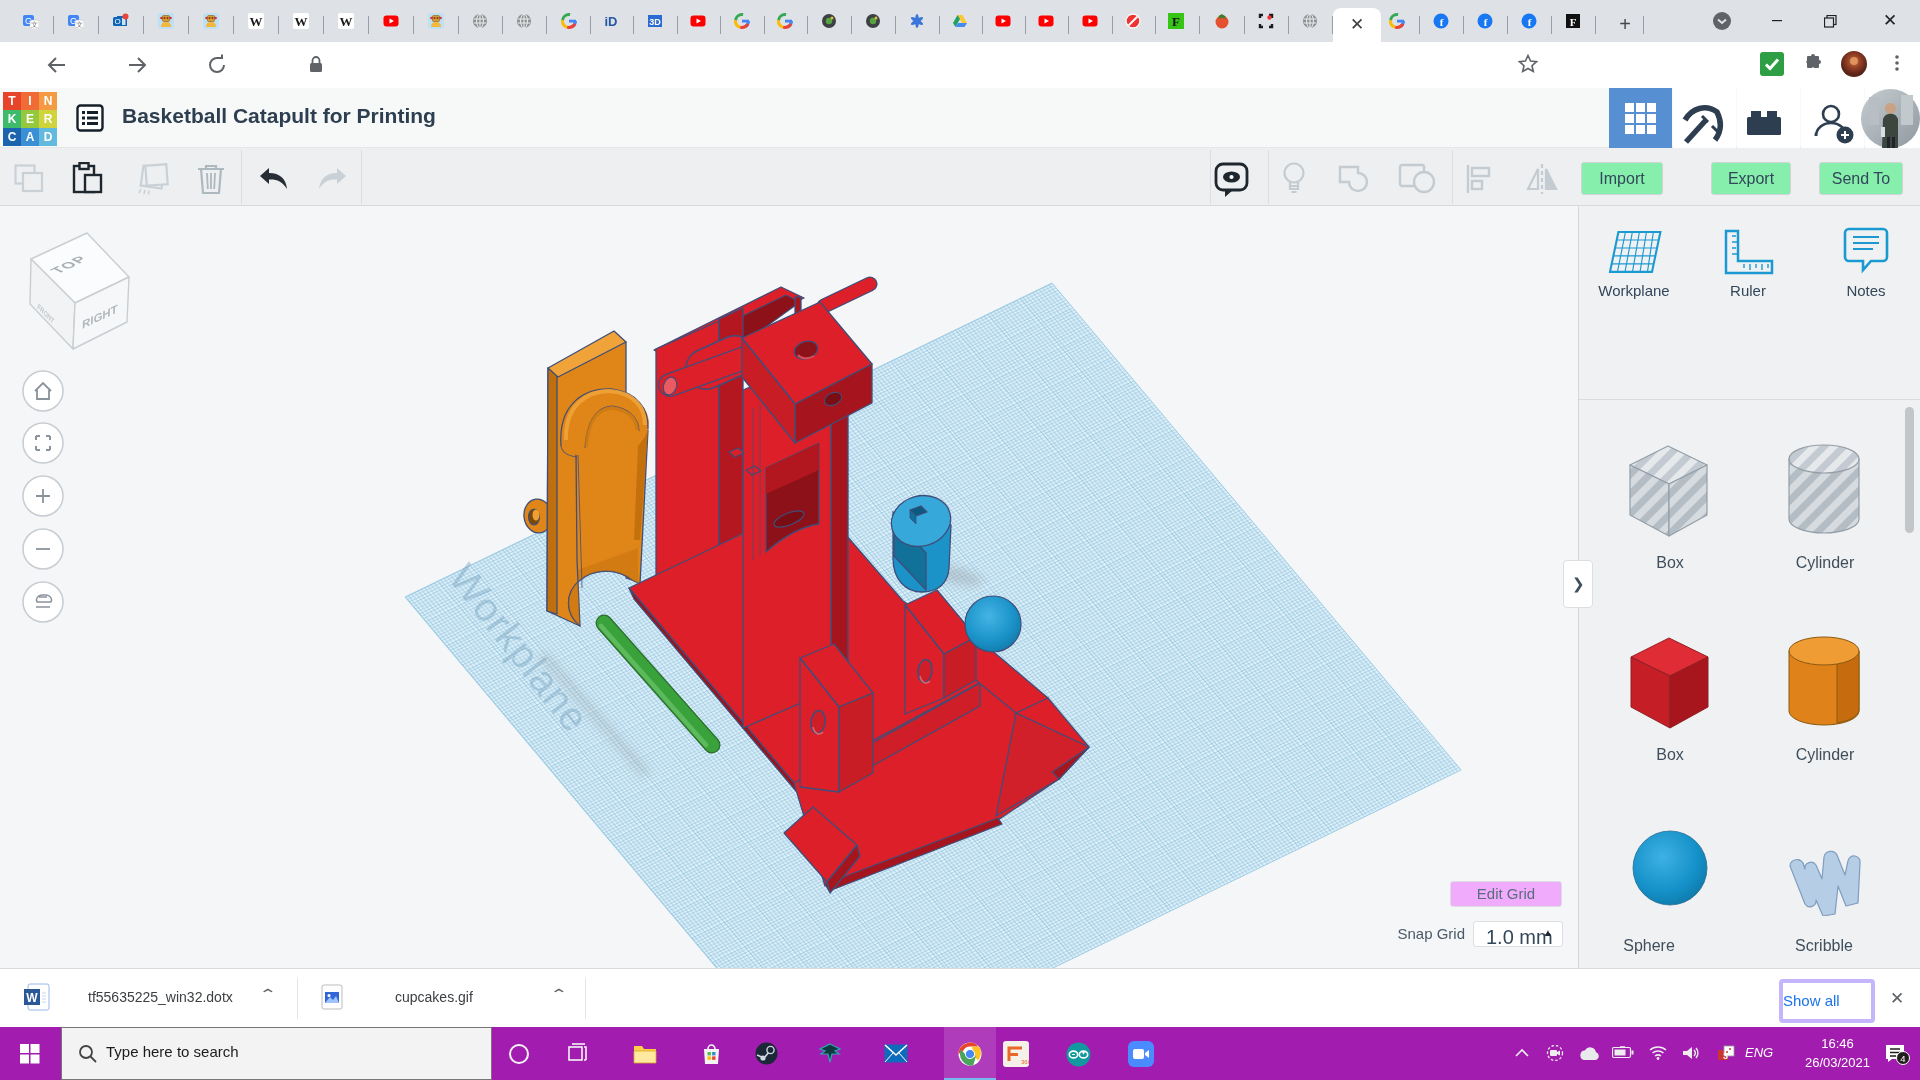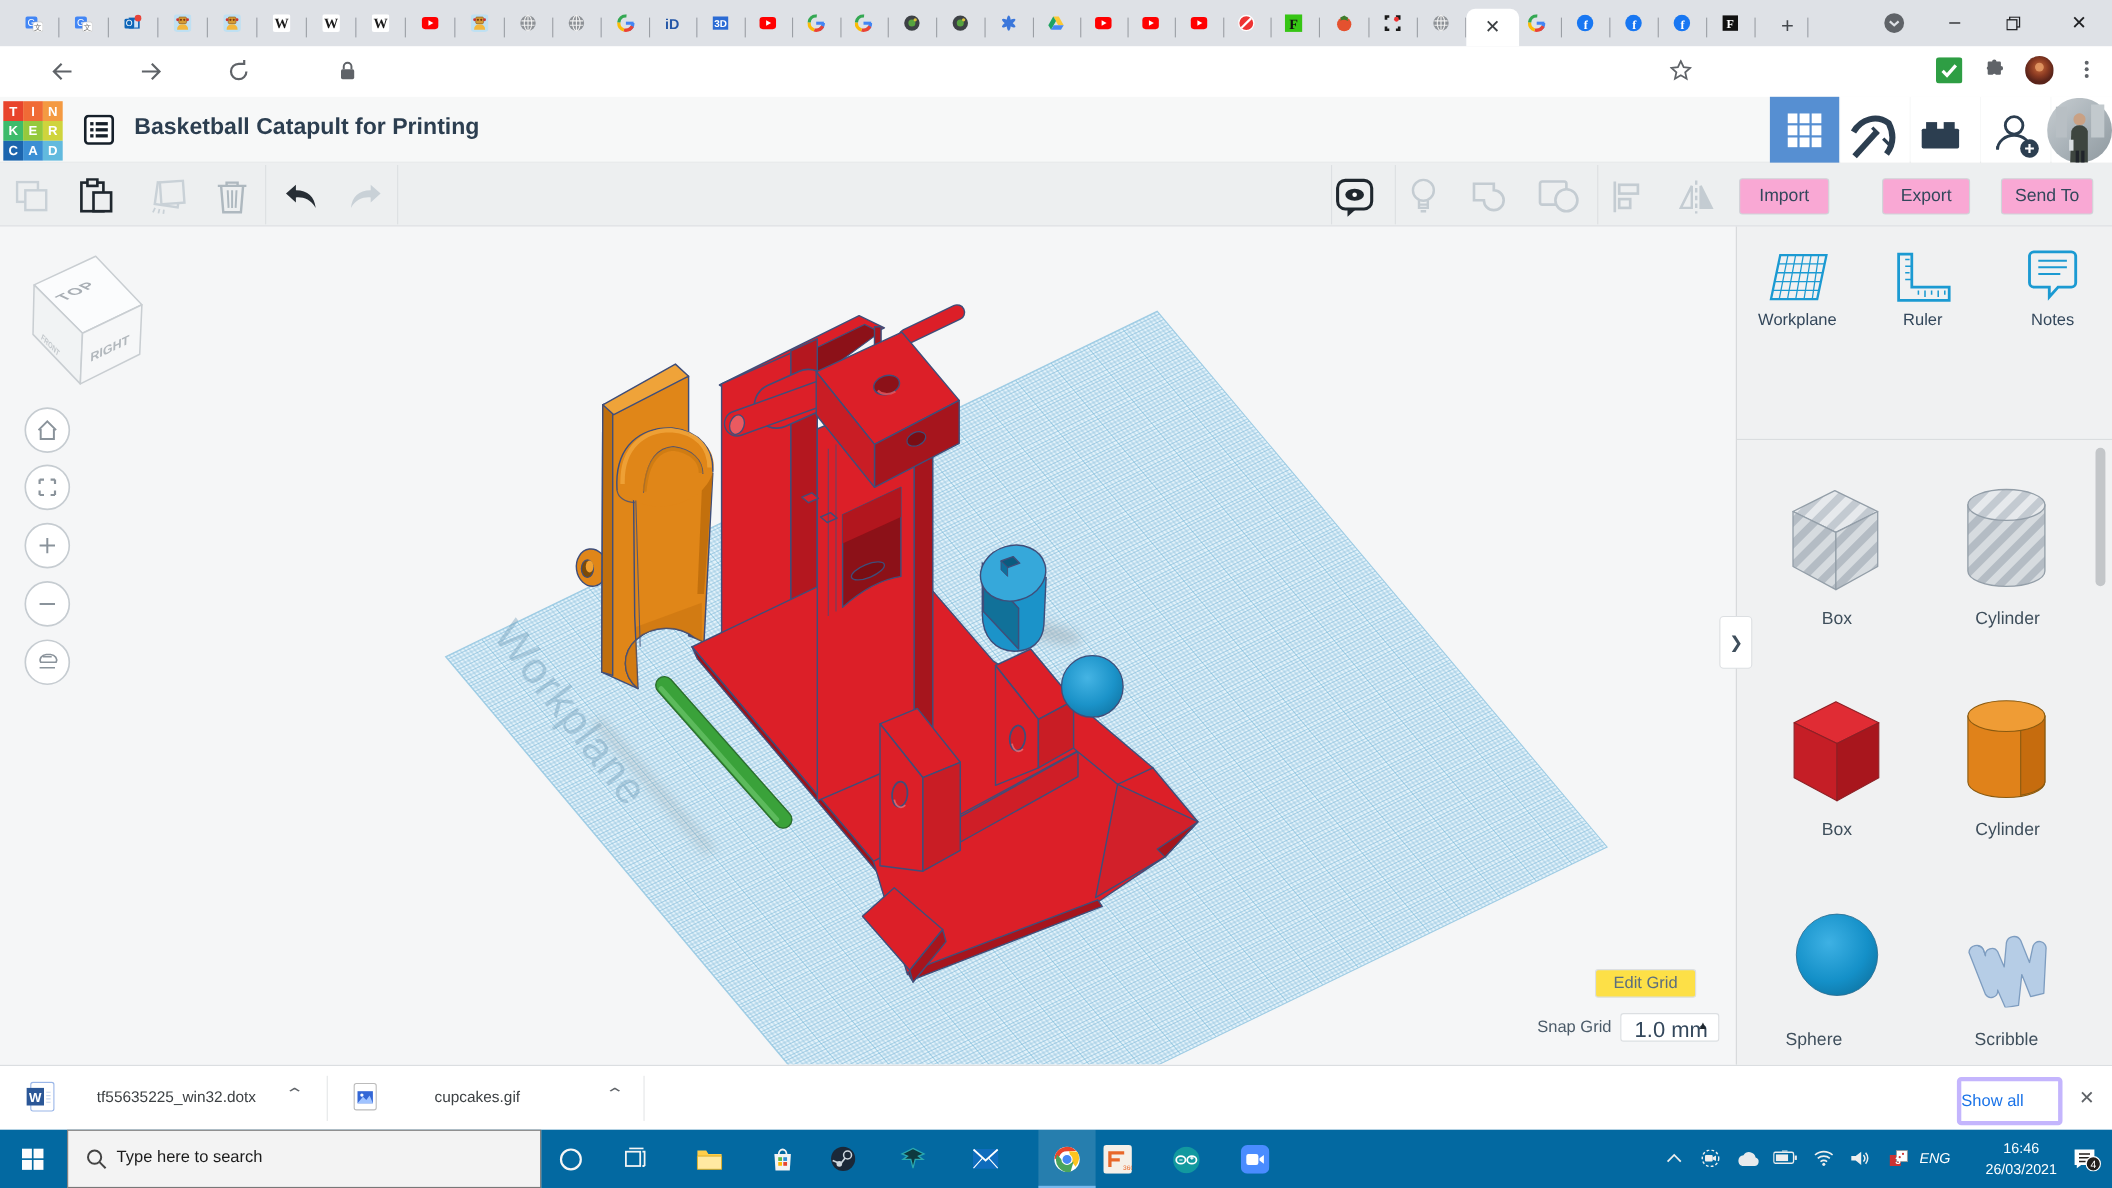--- a/index.html
+++ b/index.html
@@ -24,40 +24,40 @@
 
 #tkheader { left:0; top:88px; width:1920px; height:60px; background:#f7f8f8; border-bottom:1px solid #e4e6e8; }
 #tklogo { position:absolute; left:3px; top:4px; width:54px; height:54px; display:grid; grid-template-columns:18px 18px 18px; grid-template-rows:18px 18px 18px; }
 #tklogo span { color:#fff; font-size:12px; font-weight:bold; text-align:center; line-height:18px; }
 #tktitle { position:absolute; left:122px; top:16px; font-size:21px; font-weight:bold; color:#2c3e50; }
 .hdrcell { position:absolute; top:0; width:63px; height:60px; background:#fff; }
 
 
 #tktoolbar { left:0; top:148px; width:1920px; height:58px; background:#edeff0; border-bottom:1px solid #d7dadd; }
 .tbdiv { position:absolute; top:2px; width:1px; height:54px; background:#dcdfe2; }
-.tbbtn { position:absolute; top:14px; height:33px; background:#f9a8d4; border:1px solid #cfd4d8; border-radius:3px; font-size:16px; color:#33475b; text-align:center; }
+.tbbtn { position:absolute; top:14px; height:33px; background:#86efac; border:1px solid #cfd4d8; border-radius:3px; font-size:16px; color:#33475b; text-align:center; }
 
 
 #viewport { left:0; top:206px; width:1578px; height:762px; background:#f5f6f7; overflow:hidden; }
 
 
 #rpanel { left:1578px; top:206px; width:342px; height:762px; background:#f0f1f2; border-left:1px solid #d5d8da; }
 .plabel { position:absolute; font-size:15px; color:#33475b; text-align:center; }
 #dropcard { position:absolute; left:15px; top:106px; width:318px; height:85px; background:#fff; border:1px solid #e0e3e5; border-radius:5px; box-shadow:0 1px 2px rgba(0,0,0,0.04); }
 .shapelabel { position:absolute; font-size:16px; color:#3f4f5c; text-align:center; width:120px; }
 
 
 #dlbar { left:0; top:968px; width:1920px; height:59px; background:#fff; border-top:1px solid #d8dbde; }
 .dltext { position:absolute; top:20px; font-size:14px; color:#3c4043; }
 .dlchev { position:absolute; top:17px; font-size:14px; color:#5f6368; transform:scaleX(1.6); }
 .dldiv { position:absolute; top:9px; width:1px; height:41px; background:#e4e6e8; }
 #showall { position:absolute; left:1779px; top:10px; width:96px; height:44px; border:4px solid #c4b5fd; border-radius:4px; color:#1a73e8; font-size:15px; text-align:left; line-height:36px; background:#fff; }
 
 
-#taskbar { left:0; top:1027px; width:1920px; height:53px; background:#0369a1; }
+#taskbar { left:0; top:1027px; width:1920px; height:53px; background:#a21caf; }
 #tsearch { position:absolute; left:61px; top:0px; width:431px; height:53px; background:#f3f3f3; border:1px solid #777; }
 #tsearch span { position:absolute; left:44px; top:15px; font-size:15px; color:#1b1b1b; }
 .trayicon { position:absolute; top:18px; color:#fff; font-size:14px;font-style:italic; }
 #clock { position:absolute; left:1795px; top:7px; width:85px; text-align:center; color:#fff; font-size:13px; line-height:19px; }
 </style>
 </head>
 <body>
 <div id="stage">
 
   <div id="tabstrip" class="abs">
@@ -682,21 +682,21 @@
           <circle cx="43" cy="396" r="20"></circle>
       </g>
       <g stroke="#8a939b" stroke-width="1.8" fill="none">
       <path d="M35 185 L43 177 L51 185 M37 184 L37 193 L49 193 L49 184"></path>
       <path d="M36 230 L36 234 M36 230 L40 230 M50 230 L46 230 M50 230 L50 234 M36 244 L36 240 M36 244 L40 244 M50 244 L46 244 M50 244 L50 240" stroke-width="2"></path>
       <path d="M36 290 L50 290 M43 283 L43 297"></path>
       <path d="M36 343 L50 343"></path>
       <path d="M37 396 a 6 5 0 0 1 5 -7 l 4 0 a 6 5 0 0 1 5 7 Z M39 391 l 8 0 M36 401 L50 401" stroke-width="1.5"></path>
       </g>
     </svg>
-    <div class="abs" style="left:1450px;top:675px;width:92px;height:26px;background:#fde047;border:1px solid #dcdfe2;border-radius:3px;color:#5b6d7e;font-size:15px;text-align:center;line-height:24px;">Edit Grid</div>
+    <div class="abs" style="left:1450px;top:675px;width:112px;height:26px;background:#f0abfc;border:1px solid #dcdfe2;border-radius:3px;color:#5b6d7e;font-size:15px;text-align:center;line-height:24px;">Edit Grid</div>
     <div class="abs" style="left:1370px;top:719px;width:95px;text-align:right;color:#4a5a68;font-size:15px;">Snap Grid</div>
     <div class="abs" style="left:1473px;top:715px;width:90px;height:26px;background:#fff;border:1px solid #dcdfe2;border-radius:3px;">
       <span style="position:absolute;left:12px;top:4px;font-size:20px;color:#33475b;">1.0 mm</span>
       <span style="position:absolute;right:9px;top:5px;font-size:10px;color:#1f272e;">▲</span>
     </div>
   </div>
 
   <div id="rpanel" class="abs">
       <svg style="position:absolute;left:25px;top:22px;" width="62" height="50">
         <g transform="translate(6,4) scale(1.05)" fill="none" stroke="#1b9ad2" stroke-width="2">

